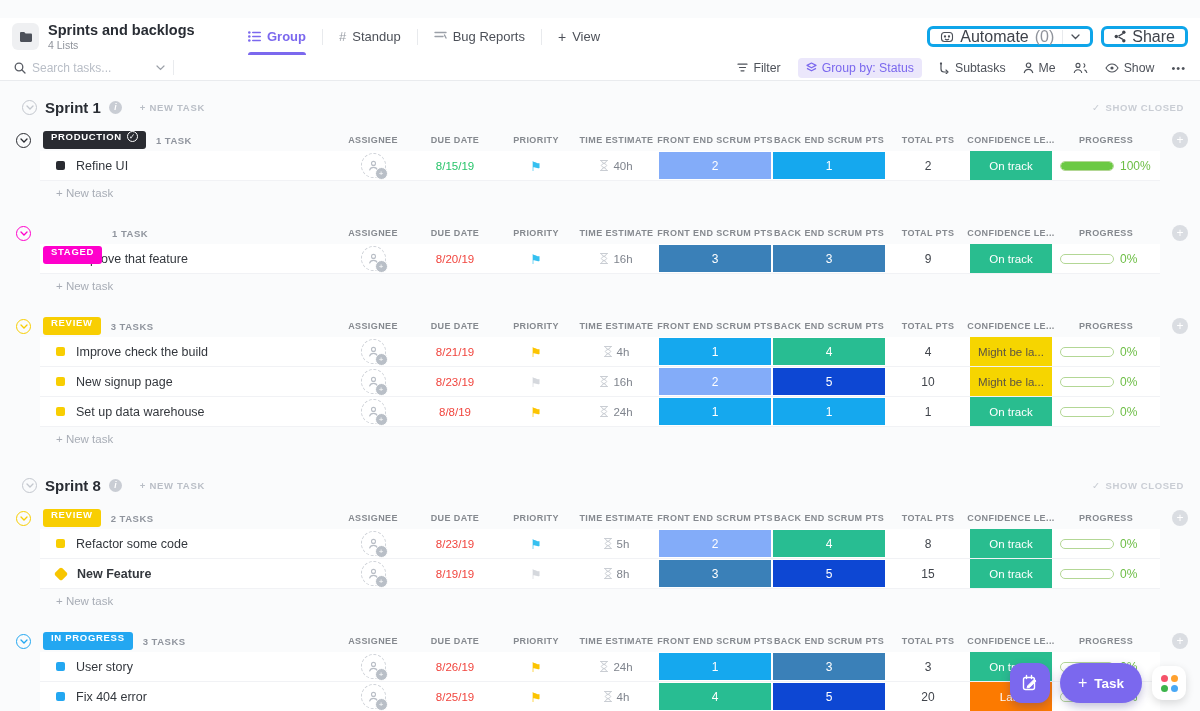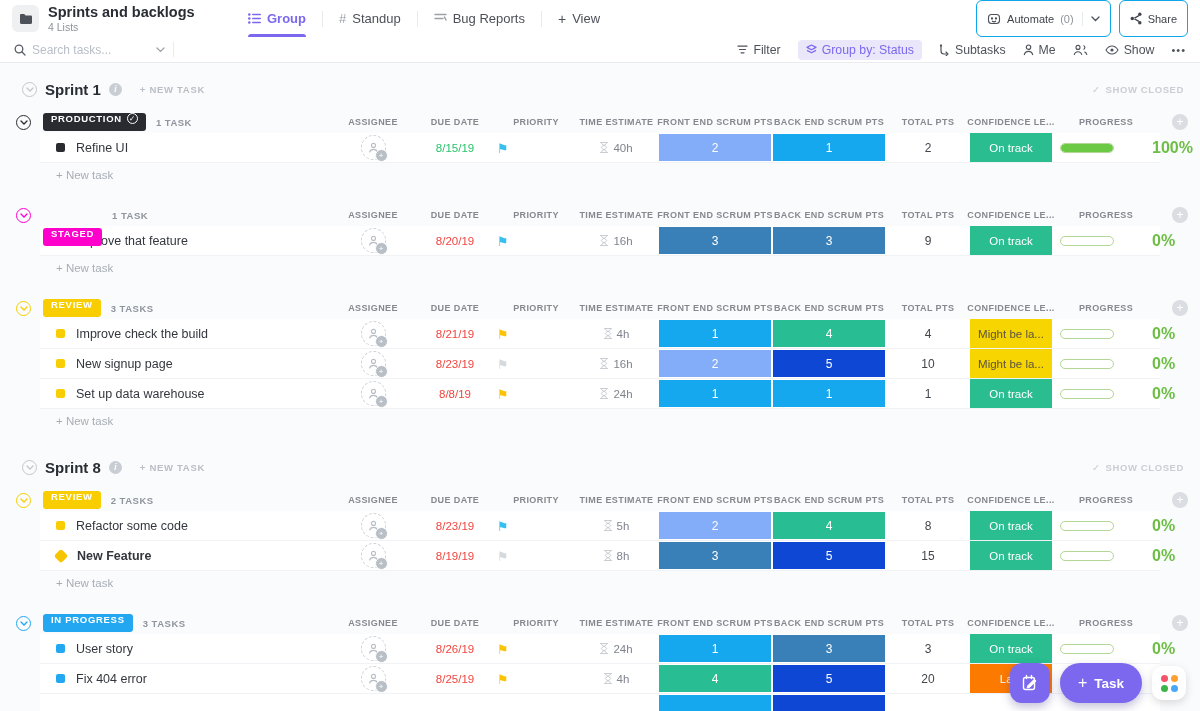--- a/index.html
+++ b/index.html
@@ -1,33 +1,33 @@
 <!DOCTYPE html>
 <html><head>
 <meta charset="utf-8">
 <style>
   * { margin:0; padding:0; box-sizing:border-box; }
   body { font-family:"Liberation Sans","DejaVu Sans",sans-serif; }
   .page { width:1200px; height:711px; background:#fafbfc; overflow:hidden; position:relative; }
 
   
-  .top { height:37px; background:#fff; display:flex; align-items:center; padding:0 12px; }
+  .top { height:37px; background:#fff; display:flex; align-items:center; padding:0 12px;margin-top:18px; }
   .folder-box { width:27px; height:27px; background:#eff0f2; border-radius:6px; display:flex; align-items:center; justify-content:center; flex:0 0 auto; }
   .title-block { margin-left:9px; width:160px; }
   .page-title { font-size:14.5px; font-weight:700; color:#292d34; white-space:nowrap; }
   .page-sub { font-size:10.5px; color:#8f939b; margin-top:1px; }
   .tabs { display:flex; align-items:center; height:100%; margin-left:28px; gap:4px; }
   .tab { display:flex; align-items:center; gap:6px; font-size:13px; color:#4c5058; padding:0 12px; height:100%; position:relative; cursor:pointer; }
   .tab.active { color:#7b68ee; font-weight:600; }
   .tab.active::after { content:""; position:absolute; left:12px; right:12px; bottom:0; height:3px; background:#7b68ee; border-radius:3px 3px 0 0; }
   .tab-sep { width:1px; height:16px; background:#e8eaed; }
   .hash-glyph { font-size:13px; color:#9ba0a8; }
   .plus-glyph { font-size:14px; color:#4c5058; }
   .top-right { margin-left:auto; display:flex; align-items:center; gap:8px; }
-  .btn-outline { display:flex; align-items:center; gap:6px; border:1px solid #0ea5e9; border-radius:6px; height:37px; padding:0 10px; font-size:11px; color:#3f434b; background:#fff; cursor:pointer; }
+  .btn-outline { display:flex; align-items:center; gap:6px; border:3px solid #0ea5e9; border-radius:6px; height:21px; padding:0 10px; font-size:16px; color:#3f434b; background:#fff; cursor:pointer; }
   .btn-outline .count { color:#8f939b; }
   .mini-sep { width:1px; height:14px; background:#e8eaed; margin:0 2px; }
 
   
   .toolbar { height:26px; background:#fff; border-bottom:1px solid #e9ebee; display:flex; align-items:center; padding:0 14px; }
   .search-wrap { display:flex; align-items:center; gap:6px; }
   .search-input { border:none; outline:none; font-size:12px; color:#3f434b; width:118px; font-family:inherit; }
   .search-input::placeholder { color:#b9bec7; }
   .tool-sep { width:1px; height:15px; background:#e9ebee; margin-left:8px; }
   .toolbar-right { margin-left:auto; display:flex; align-items:center; gap:17px; }
@@ -43,21 +43,21 @@
   .circle-chevron { width:15px; height:15px; border:1.4px solid #c3c7ce; border-radius:50%; color:#c3c7ce; display:flex; align-items:center; justify-content:center; flex:0 0 auto; cursor:pointer; }
   .info-dot { width:13px; height:13px; background:#c9cdd4; border-radius:50%; color:#fff; font-size:8.5px; font-style:italic; font-weight:700; display:flex; align-items:center; justify-content:center; }
   .newtask-caps { font-size:9.5px; letter-spacing:.7px; color:#b9bec6; font-weight:600; margin-left:10px; cursor:pointer; }
   .show-closed { margin-left:auto; margin-right:16px; font-size:9.5px; letter-spacing:.6px; color:#c9cdd4; font-weight:600; display:flex; align-items:center; gap:5px; cursor:pointer; }
 
   .group { margin-bottom:17px; }
   .cols { display:flex; align-items:center; }
   .c-name { flex:1; min-width:0; display:flex; align-items:center; }
   .c-assignee { width:80px; display:flex; justify-content:center; }
   .c-due { width:84px; text-align:center; font-size:11.5px; }
-  .c-priority { width:78px; text-align:left; }
+  .c-priority { width:78px; text-align:center; }
   .c-time { width:83px; display:flex; align-items:center; justify-content:center; gap:5px; }
   .c-fe, .c-be { width:114px; align-self:stretch; padding:1px; }
   .c-total { width:84px; text-align:center; font-size:12px; color:#41454c; }
   .c-conf { width:82px; align-self:stretch; }
   .c-prog { width:108px; display:flex; align-items:center; gap:6px; padding-left:8px; }
   .c-plus { width:40px; display:flex; justify-content:center; }
 
   .group-header { height:22px; position:relative; }
   .gh-left { gap:10px; }
   .grp-chevron { position:absolute; left:-24px; }
@@ -75,21 +75,21 @@
   .task-name { font-size:12.5px; color:#33373d; white-space:nowrap; overflow:hidden; text-overflow:ellipsis; cursor:pointer; }
   .task-name.bold { font-weight:700; }
   .assignee { width:25px; height:25px; border:1.4px dashed #ccd0d6; border-radius:50%; position:relative; display:flex; align-items:center; justify-content:center; cursor:pointer; }
   .assignee::after { content:"+"; position:absolute; right:-3px; bottom:-3px; width:11px; height:11px; background:#b9bfc7; border:1.5px solid #fff; border-radius:50%; color:#fff; font-size:8px; line-height:8px; display:flex; align-items:center; justify-content:center; }
   .flag { font-size:13px; cursor:pointer; }
   .time-txt { font-size:11.5px; color:#7f848d; }
   .cell-fill { width:100%; height:100%; display:flex; align-items:center; justify-content:center; color:#fff; font-size:12px; cursor:pointer; }
   .conf-fill { width:100%; height:100%; display:flex; align-items:center; justify-content:center; font-size:11.5px; color:#fff; white-space:nowrap; overflow:hidden; cursor:pointer; padding:0 4px; }
   .prog-track { width:54px; height:10px; border:1.5px solid #b3d795; border-radius:6px; overflow:hidden; background:#fff; flex:0 0 auto; }
   .prog-fill { display:block; height:100%; width:0; background:#6cc944; border-radius:6px; }
-  .prog-label { font-size:16px; color:#6dbe45; font-weight:700;margin-left:32px; }
+  .prog-label { font-size:12px; color:#6dbe45; font-weight:400; }
   .new-task-link { font-size:11.5px; color:#a8adb6; padding:6px 0 6px 16px; cursor:pointer; }
 
   
   .fab-wrap { position:absolute; right:14px; bottom:8px; display:flex; align-items:center; gap:10px; }
   .fab-edit { width:40px; height:40px; background:#7b68ee; border-radius:12px; display:flex; align-items:center; justify-content:center; box-shadow:0 4px 10px rgba(60,50,130,.3); cursor:pointer; }
   .fab-task { height:40px; background:#7b68ee; border-radius:20px; padding:0 18px; display:flex; align-items:center; gap:7px; color:#fff; font-size:13.5px; font-weight:600; box-shadow:0 4px 10px rgba(60,50,130,.3); cursor:pointer; }
   .fab-task .plus { font-size:16px; font-weight:400; }
   .fab-grid { width:34px; height:34px; background:#fff; border-radius:10px; box-shadow:0 3px 8px rgba(0,0,0,.14); display:grid; grid-template-columns:7px 7px; grid-gap:3px; align-content:center; justify-content:center; cursor:pointer; }
   .dot { width:7px; height:7px; border-radius:50%; }
   .dot1{background:#f5536a;} .dot2{background:#ffa12f;} .dot3{background:#3cb44b;} .dot4{background:#49a8f5;}

